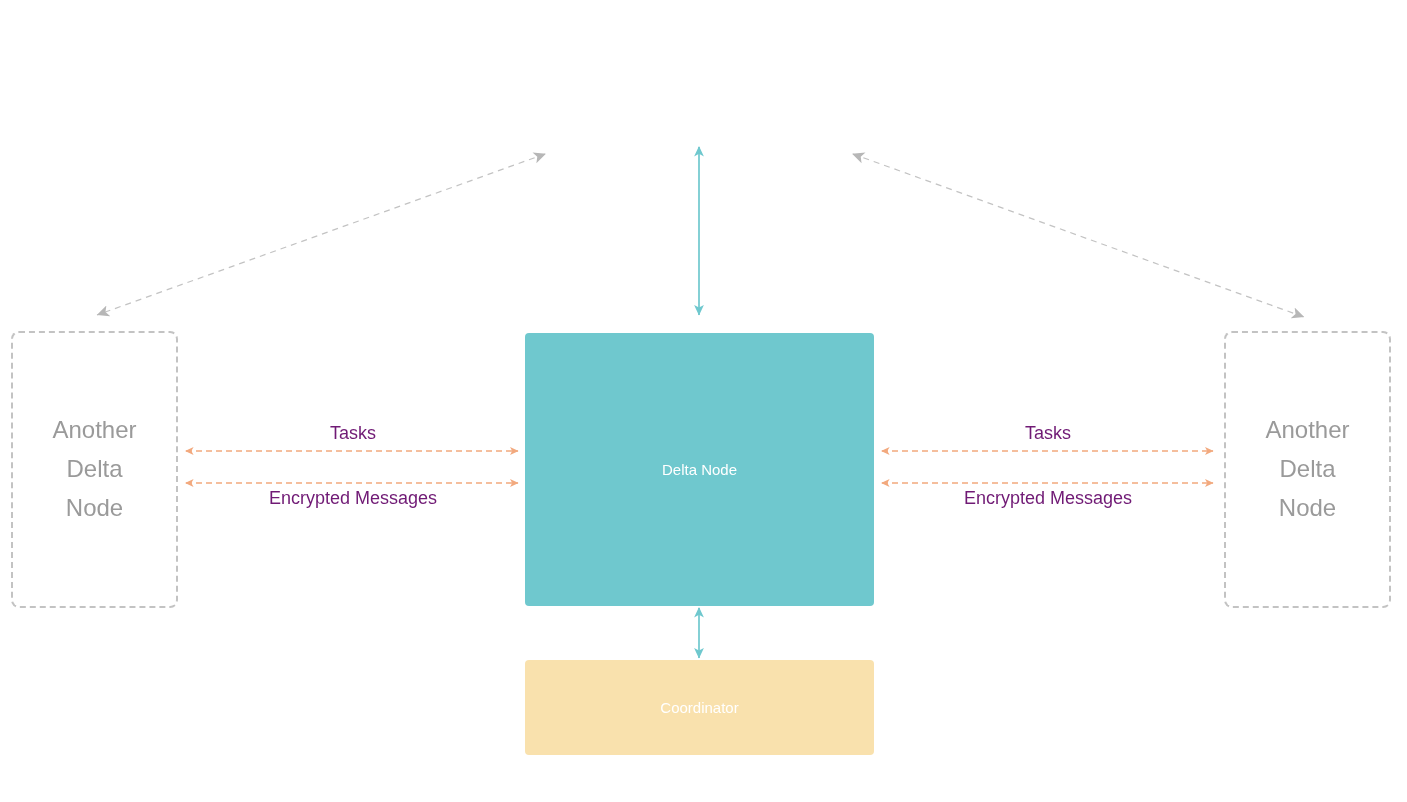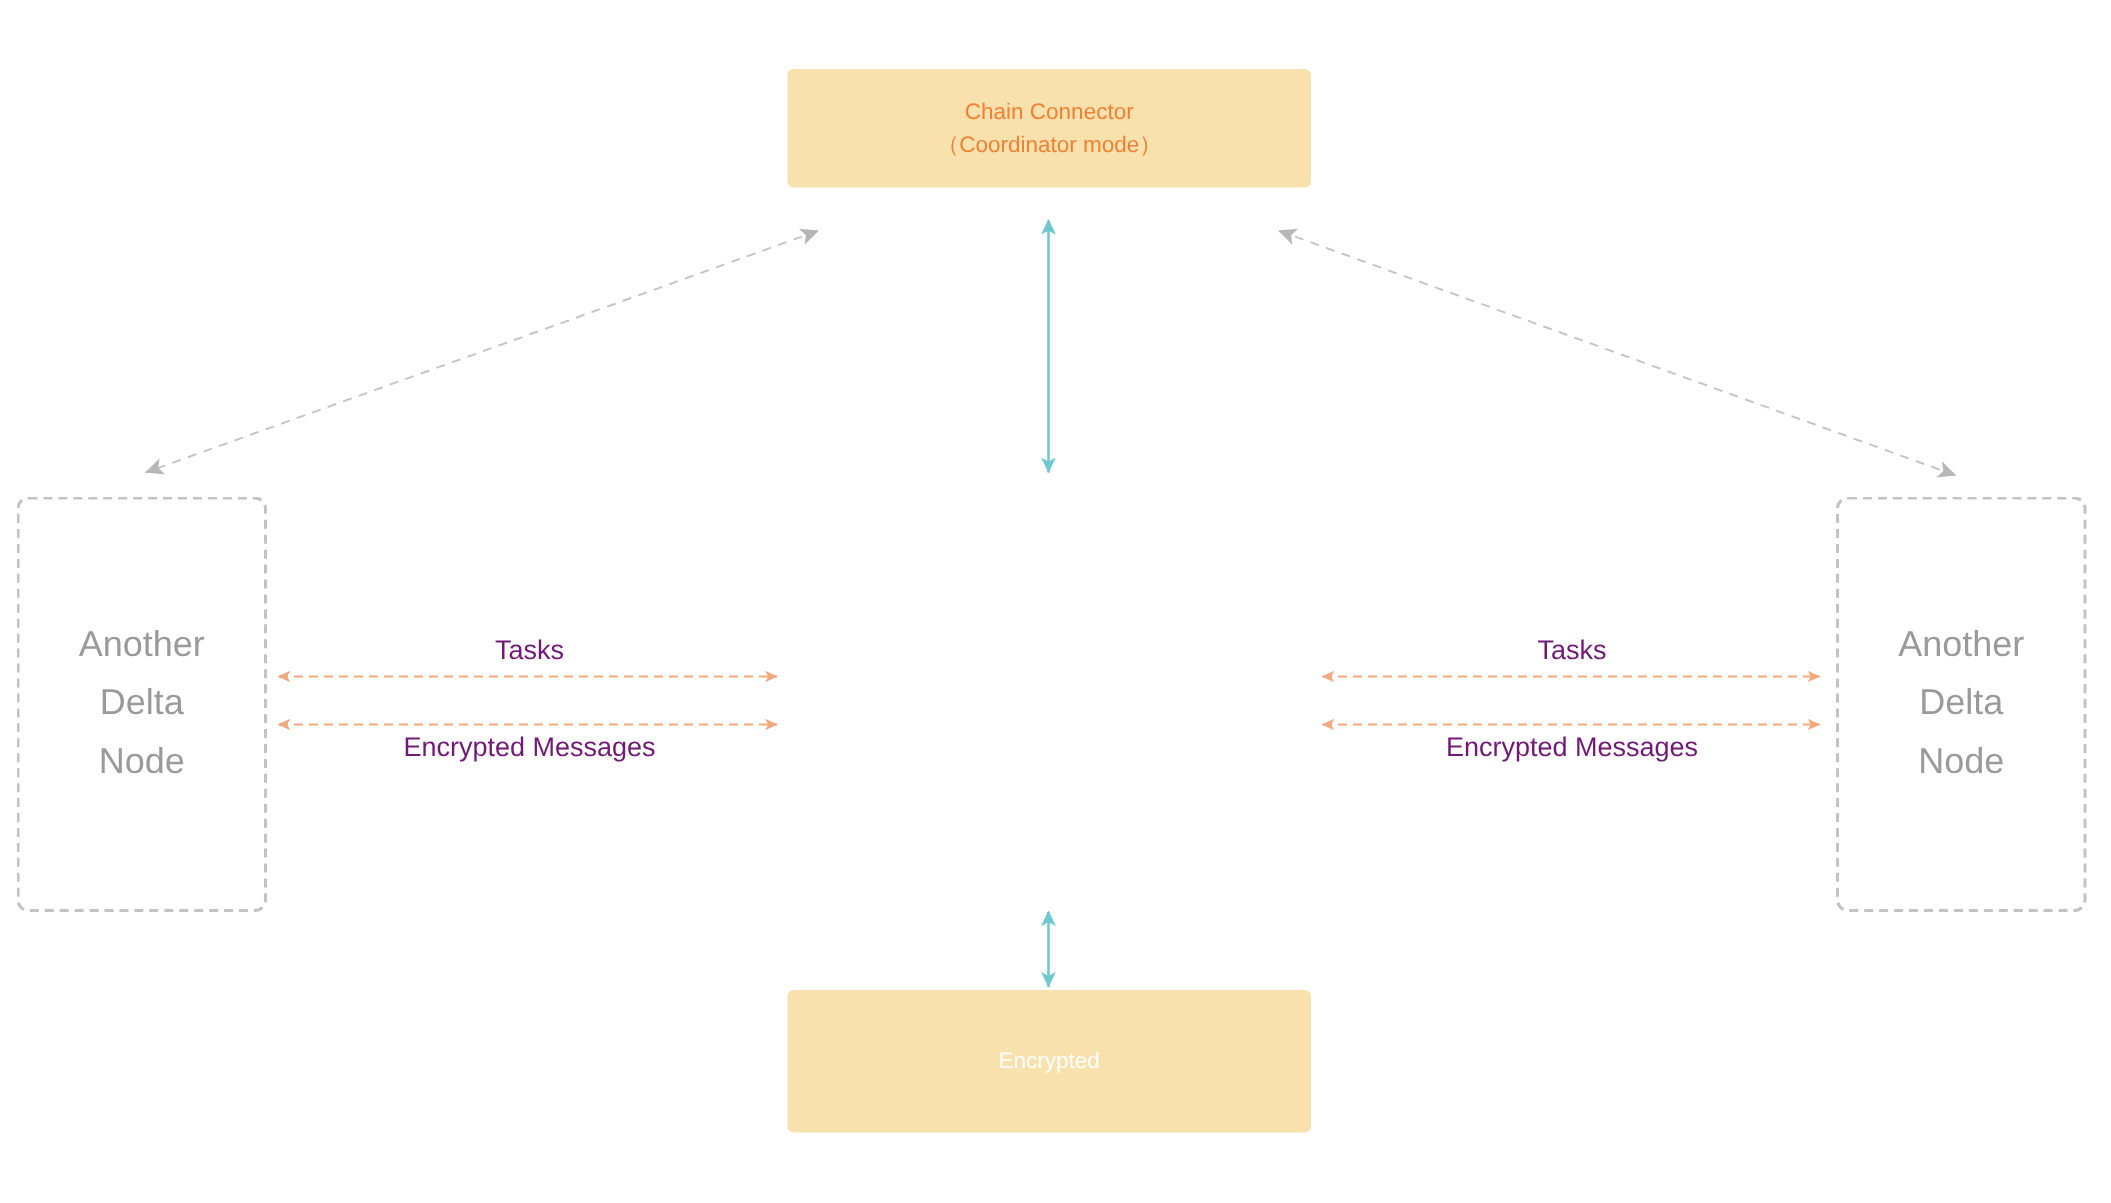--- a/index.html
+++ b/index.html
@@ -140,28 +140,27 @@
 
     <line x1="186" y1="451" x2="518" y2="451" stroke="#f2a97e" stroke-width="1.3" stroke-dasharray="6 4" marker-start="url(#arrow-orange-start)" marker-end="url(#arrow-orange-end)"></line>
 
     <line x1="186" y1="483" x2="518" y2="483" stroke="#f2a97e" stroke-width="1.3" stroke-dasharray="6 4" marker-start="url(#arrow-orange-start)" marker-end="url(#arrow-orange-end)"></line>
 
     <line x1="882" y1="451" x2="1213" y2="451" stroke="#f2a97e" stroke-width="1.3" stroke-dasharray="6 4" marker-start="url(#arrow-orange-start)" marker-end="url(#arrow-orange-end)"></line>
 
     <line x1="882" y1="483" x2="1213" y2="483" stroke="#f2a97e" stroke-width="1.3" stroke-dasharray="6 4" marker-start="url(#arrow-orange-start)" marker-end="url(#arrow-orange-end)"></line>
   </svg>
 
-  <div class="node node-chain-connector">
-    <span class="node-text">Chain Connector
-（Coordinator mode）</span>
+
+  <div class="node node-delta">
+    <span class="node-text">Delta Node</span>
   </div>
 
-
   <div class="node node-deltaboard">
-    <span class="node-text">Encrypted</span>
+    <span class="node-text">Coordinator</span>
   </div>
 
   <div class="node node-ghost node-ghost-left">
     <span class="node-text">Another
 Delta
 Node</span>
   </div>
 
   <div class="node node-ghost node-ghost-right">
     <span class="node-text">Another

